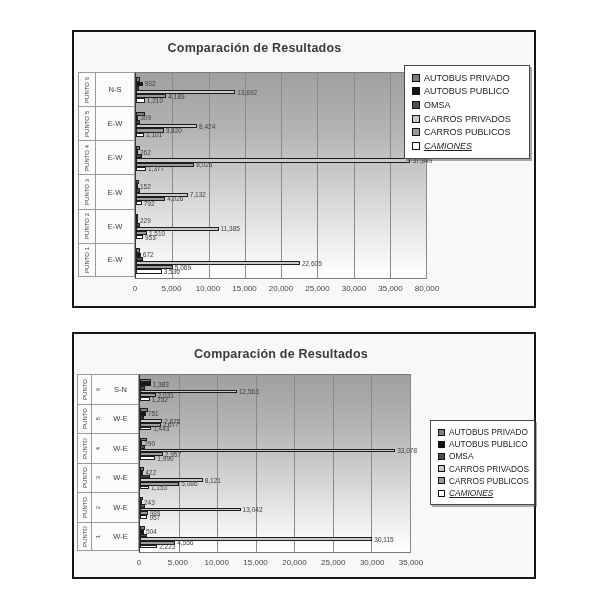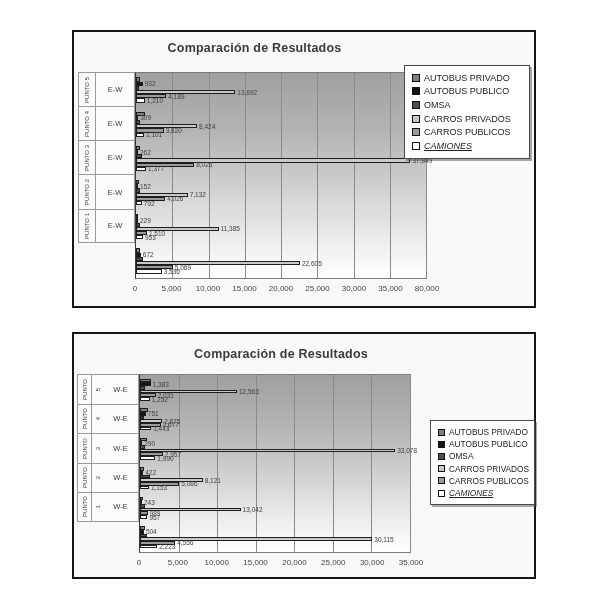--- a/index.html
+++ b/index.html
@@ -54,20 +54,26 @@
   .legend-label{white-space:nowrap;}
 </style>
 </head>
 <body>
 
 <div id="stage">
 
   <div id="chart0" class="chart-box c0">
     <div class="chart-title">Comparación de Resultados</div>
     <div class="cat-area">
+        <div class="cat-row" style="height: 34.1667px;">
+          <div class="cat-group">
+            <span class="vtext">PUNTO 6</span>
+          </div>
+          <div class="cat-dir">N-S</div>
+        </div>
         <div class="cat-row" style="height: 34.1667px;">
           <div class="cat-group">
             <span class="vtext">PUNTO 5</span>
           </div>
           <div class="cat-dir">E-W</div>
         </div>
         <div class="cat-row" style="height: 34.1667px;">
           <div class="cat-group">
             <span class="vtext">PUNTO 4</span>
           </div>
@@ -202,20 +208,29 @@
   </div>
 
   <div id="chart1" class="chart-box c1">
     <div class="chart-title">Comparación de Resultados</div>
     <div class="cat-area">
         <div class="cat-row" style="height: 29.5px;">
           <div class="cat-group">
             <span class="vtext">PUNTO</span>
           </div>
           <div class="cat-num">
+            <span class="vtext">6</span>
+          </div>
+          <div class="cat-dir">S-N</div>
+        </div>
+        <div class="cat-row" style="height: 29.5px;">
+          <div class="cat-group">
+            <span class="vtext">PUNTO</span>
+          </div>
+          <div class="cat-num">
             <span class="vtext">5</span>
           </div>
           <div class="cat-dir">W-E</div>
         </div>
         <div class="cat-row" style="height: 29.5px;">
           <div class="cat-group">
             <span class="vtext">PUNTO</span>
           </div>
           <div class="cat-num">
             <span class="vtext">4</span>

